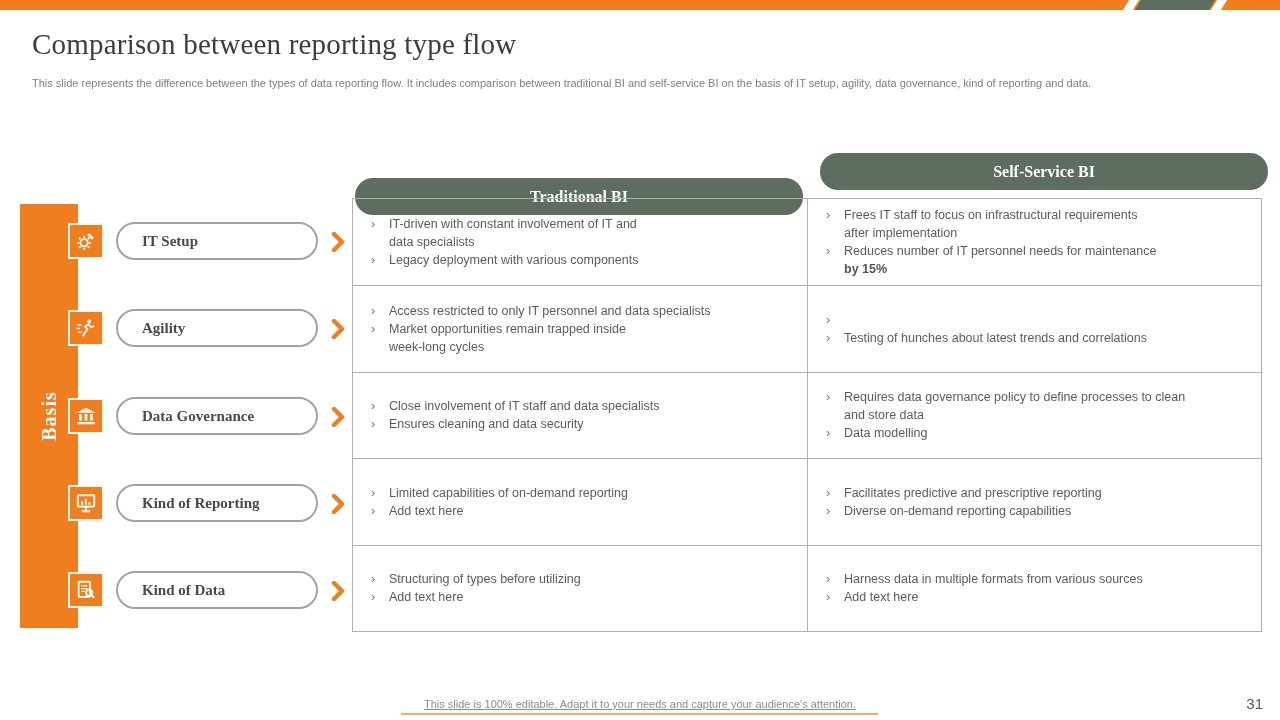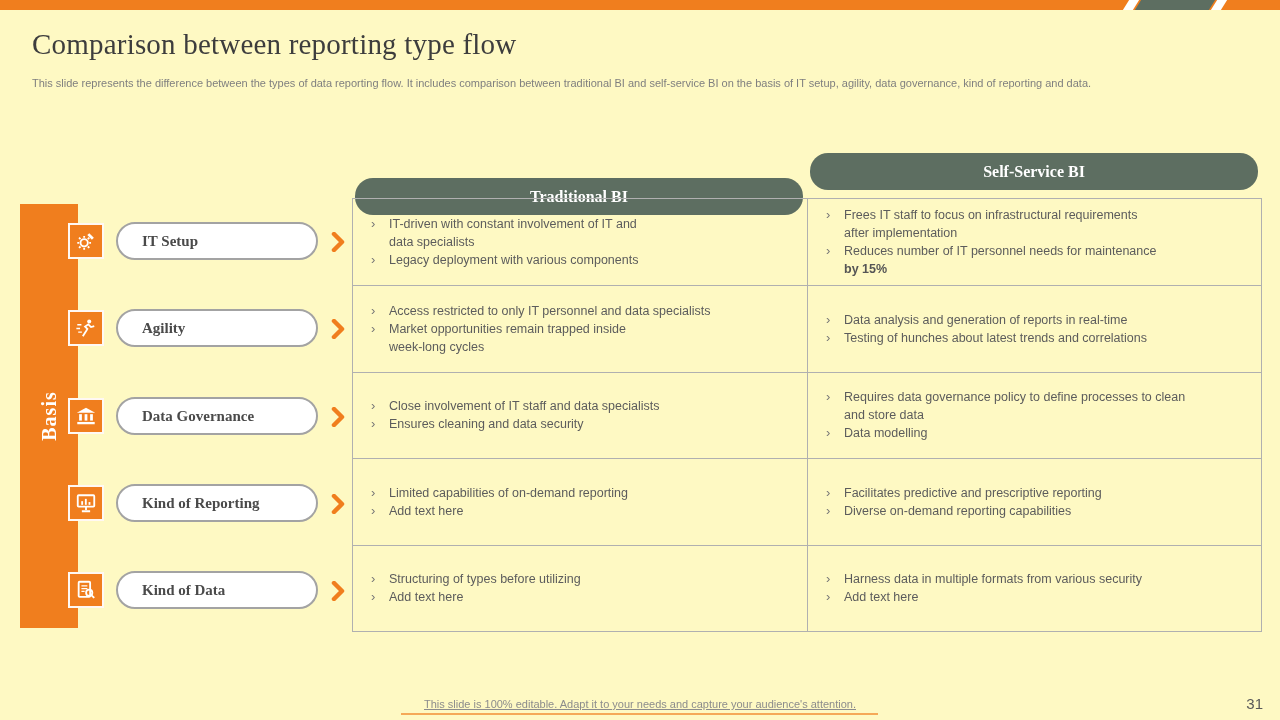--- a/index.html
+++ b/index.html
@@ -1,16 +1,16 @@
 <!DOCTYPE html>
 <html><head>
 <meta charset="utf-8">
 <style>
   html,body{margin:0;padding:0;background:#e9e9e9;}
-  .slide{position:relative;width:1280px;height:720px;background:#fef9c3;overflow:hidden;
+  .slide{position:relative;width:1280px;height:720px;background:#ffffff;overflow:hidden;
          font-family:"Liberation Sans", sans-serif;}
 
   
   .topbar{position:absolute;left:0;top:0;width:1280px;height:10px;background:#F07E1E;}
   .deco{position:absolute;top:0;height:10px;transform:skewX(-32deg);}
   .deco-w1{left:1126px;width:10px;background:#ffffff;}
   .deco-d{left:1138px;width:74px;background:#5D6E61;}
   .deco-w2{left:1214px;width:10px;background:#ffffff;}
 
   .title{position:absolute;left:32px;top:28px;margin:0;font-family:"Liberation Serif", serif;
@@ -34,21 +34,21 @@
         display:flex;align-items:center;padding-left:24px;}
   .pill span{font-family:"Liberation Serif", serif;font-weight:700;font-size:15px;color:#4a4a4a;}
   .chev{position:absolute;left:331px;top:10px;}
 
   
   .tablewrap{position:absolute;left:352px;top:153px;width:910px;height:479px;}
   .colhead{position:absolute;top:0;height:37px;background:#5D6E61;border-radius:18px;
            display:flex;align-items:center;justify-content:center;}
   .colhead span{color:#ffffff;font-family:"Liberation Serif", serif;font-weight:700;font-size:16px;}
   .head-1{left:3px;width:448px;margin-top:25px;}
-  .head-2{left:458px;width:448px;text-align:right;}
+  .head-2{left:468px;width:448px;text-align:right;}
   .grid{position:absolute;left:0;top:45px;width:910px;height:434px;box-sizing:border-box;
         border:1px solid #b0b0b0;display:grid;grid-template-columns:454px 1fr;
         grid-template-rows:repeat(5,1fr);}
   .cell{box-sizing:border-box;padding:6px 14px 6px 18px;display:flex;flex-direction:column;
         justify-content:center;border-top:1px solid #b0b0b0;}
   .cell.first-row{border-top:none;}
   .cell.col2{border-left:1px solid #b0b0b0;}
   .bullet{display:flex;align-items:flex-start;}
   .marker{color:#767676;font-size:13px;line-height:18px;width:18px;flex:0 0 18px;}
   .btext{color:#5c5c5c;font-size:12.5px;line-height:18px;white-space:pre-line;}
@@ -202,21 +202,20 @@
           </div>
           <div class="bullet">
             <span class="marker">›</span>
             <span class="btext">Market opportunities remain trapped inside
 week-long cycles</span>
           </div>
         </div>
         <div class="cell col2">
           <div class="bullet">
             <span class="marker">›</span>
-            <span class="btext">Data analysis and generation of reports in real-time</span>
           </div>
           <div class="bullet">
             <span class="marker">›</span>
             <span class="btext">Testing of hunches about latest trends and correlations</span>
           </div>
         </div>
         <div class="cell">
           <div class="bullet">
             <span class="marker">›</span>
             <span class="btext">Close involvement of IT staff and data specialists</span>
@@ -263,21 +262,21 @@
             <span class="btext">Structuring of types before utilizing</span>
           </div>
           <div class="bullet">
             <span class="marker">›</span>
             <span class="btext">Add text here</span>
           </div>
         </div>
         <div class="cell col2">
           <div class="bullet">
             <span class="marker">›</span>
-            <span class="btext">Harness data in multiple formats from various security</span>
+            <span class="btext">Harness data in multiple formats from various sources</span>
           </div>
           <div class="bullet">
             <span class="marker">›</span>
             <span class="btext">Add text here</span>
           </div>
         </div>
       </div>
   </div>
 
   <div class="footer-note">This slide is 100% editable. Adapt it to your needs and capture your audience's attention.</div>

